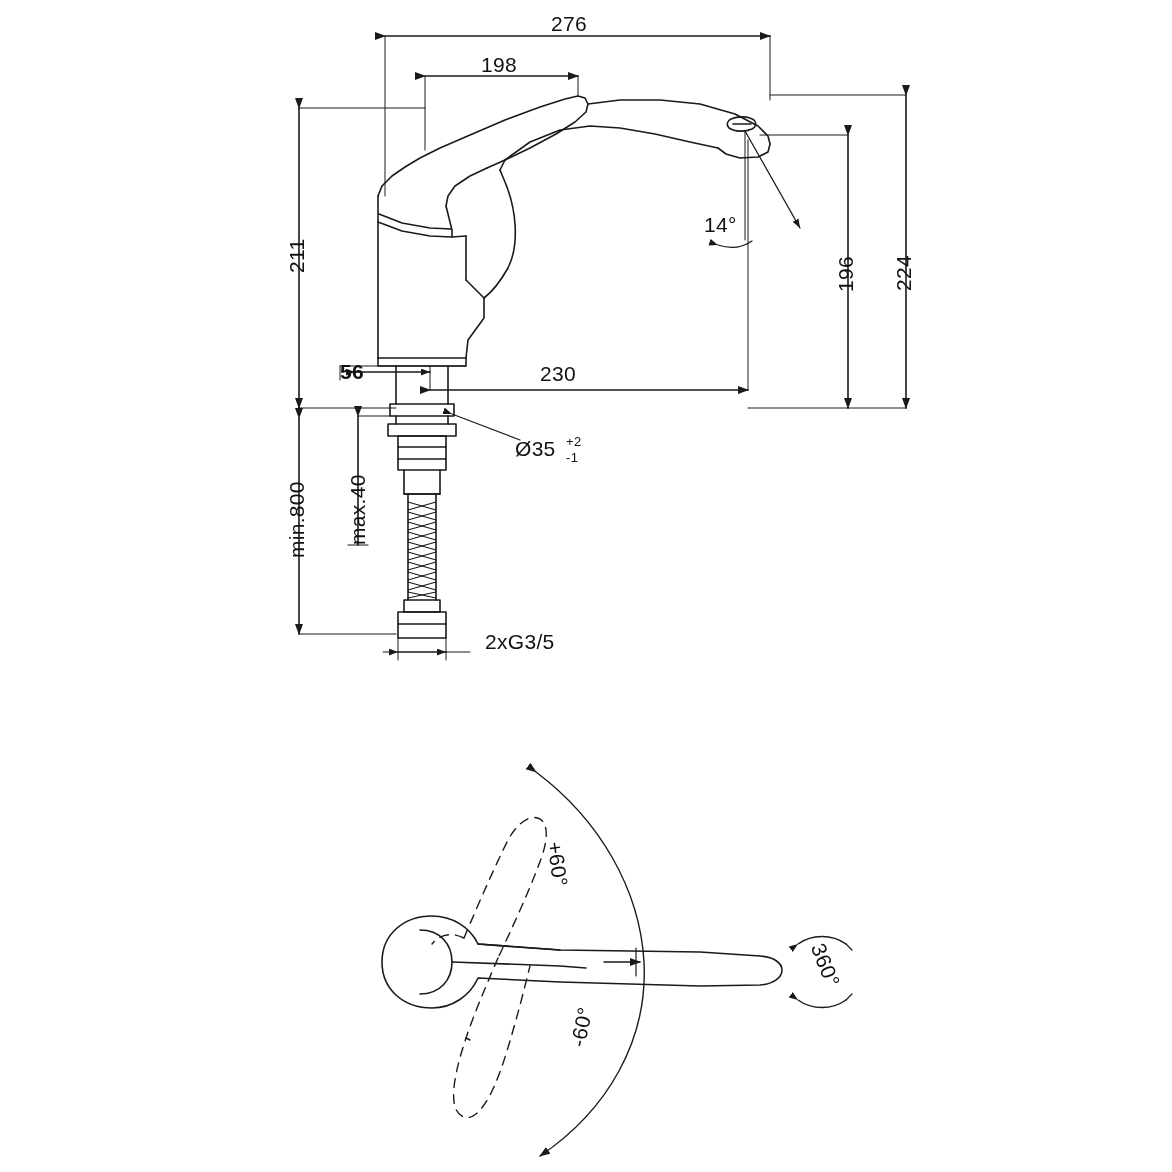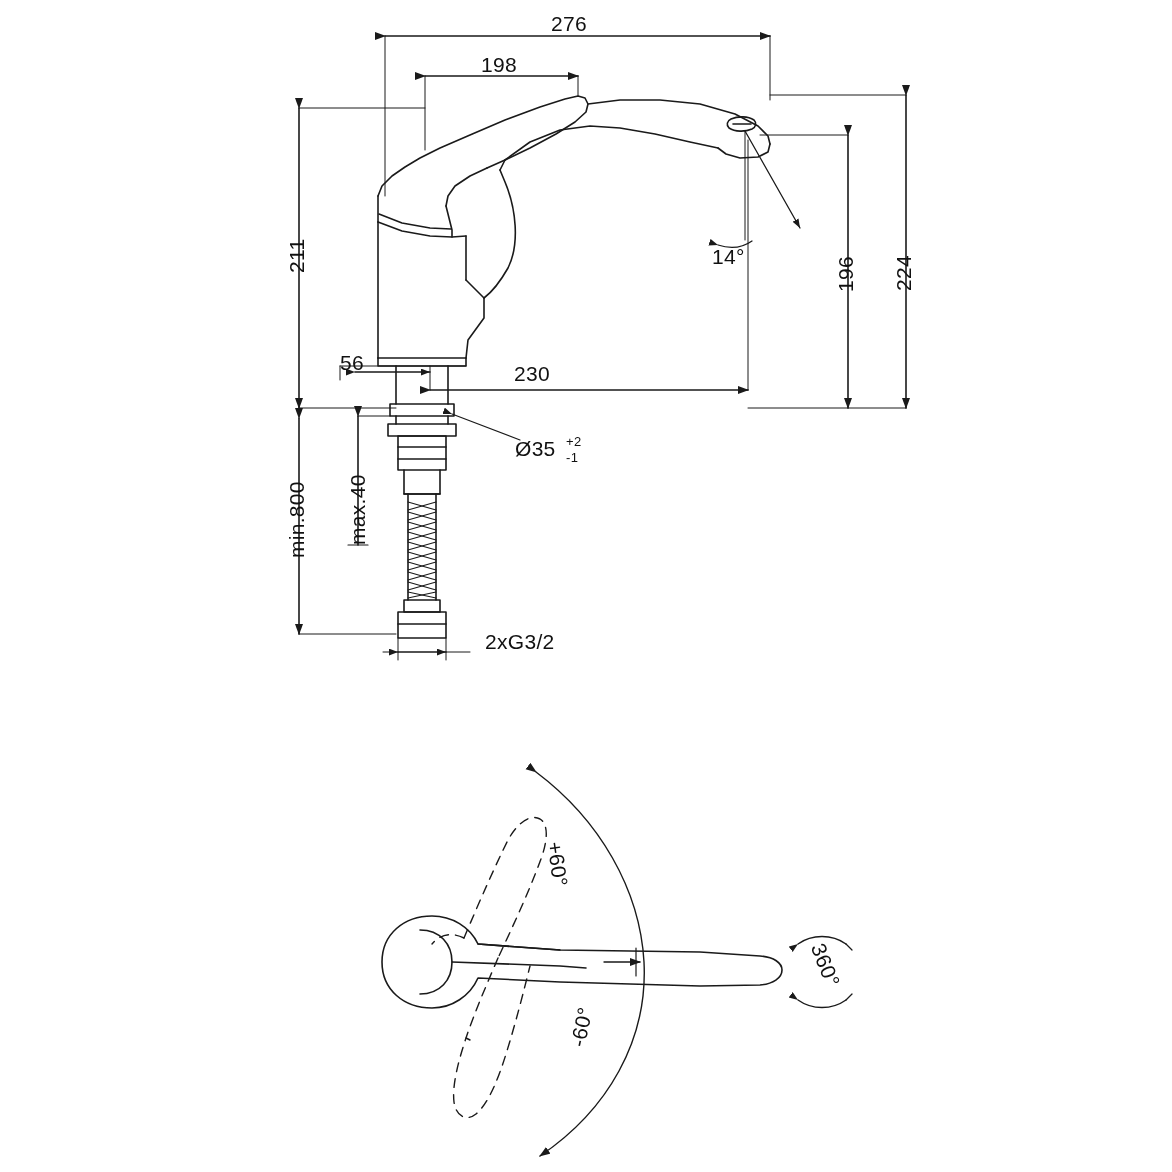--- a/index.html
+++ b/index.html
@@ -145,34 +145,34 @@
 
       <path d="M798,944 C812,934 832,934 846,944" stroke-width="1.4" marker-start="url(#arS)"></path>
       <path d="M798,1000 C812,1010 832,1010 846,1000" stroke-width="1.4" marker-start="url(#arS)"></path>
       <path d="M846,944 L852,950" stroke-width="1.2"></path>
       <path d="M846,1000 L852,994" stroke-width="1.2"></path>
     </g>
   </svg>
 
   <div class="lbl" style="left:551px;top:12px;">276</div>
   <div class="lbl" style="left:481px;top:53px;">198</div>
-  <div class="lbl" style="left:514px;top:362px;">230</div>
-  <div class="lbl" style="left:340px;top:351px;">56</div>
+  <div class="lbl" style="left:540px;top:362px;">230</div>
+  <div class="lbl" style="left:340px;top:360px;font-weight:bold;">56</div>
 
   <div class="lbl rot90" style="left:285px;top:273px;">211</div>
   <div class="lbl rot90" style="left:834px;top:292px;">196</div>
   <div class="lbl rot90" style="left:892px;top:291px;">224</div>
   <div class="lbl rot90" style="left:285px;top:558px;">min.800</div>
   <div class="lbl rot90" style="left:346px;top:545px;">max.40</div>
 
-  <div class="lbl" style="left:704px;top:245px;margin-left:8px;">14°</div>
+  <div class="lbl" style="left:704px;top:213px;">14°</div>
 
   <div style="position:absolute;left:515px;top:437px;">
     <span class="lbl" style="position:relative;left:0;top:0;margin-top:43px;">Ø35</span><span class="lbl tiny" style="position:absolute;left:51px;top:-3px;">+2</span><span class="lbl tiny" style="position:absolute;left:51px;top:13px;">-1</span>
   </div>
 
-  <div class="lbl" style="left:485px;top:630px;">2xG3/2</div>
+  <div class="lbl" style="left:485px;top:630px;">2xG3/5</div>
 
   <div class="lbl" style="left:566px;top:840px;transform:rotate(82deg);transform-origin:left top;"><span>+60°</span></div>
   <div class="lbl" style="left:566px;top:1044px;transform:rotate(-78deg);transform-origin:left top;"><span>-60°</span></div>
   <div class="lbl" style="left:828px;top:940px;transform:rotate(68deg);transform-origin:left top;"><span>360°</span></div>
 
 </div>
 
 </body></html>

